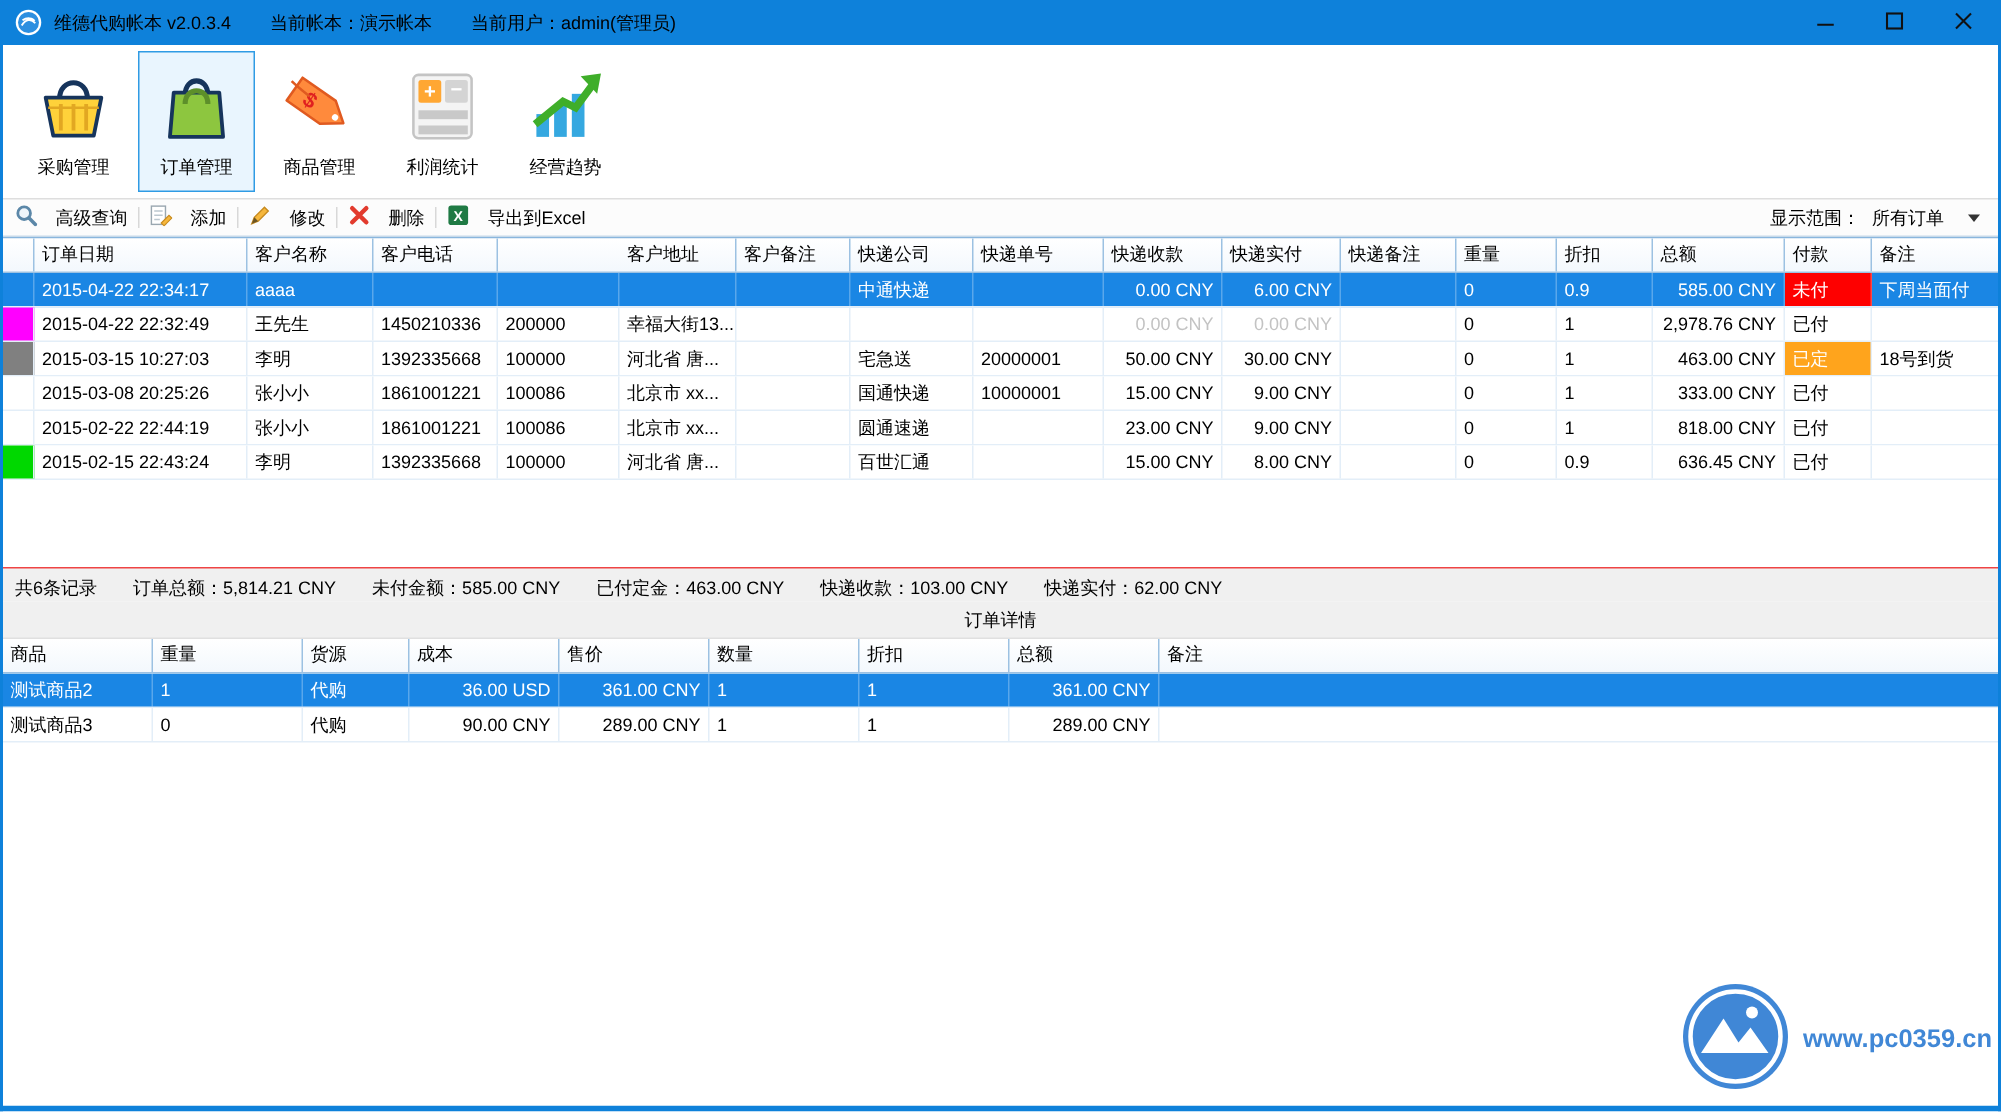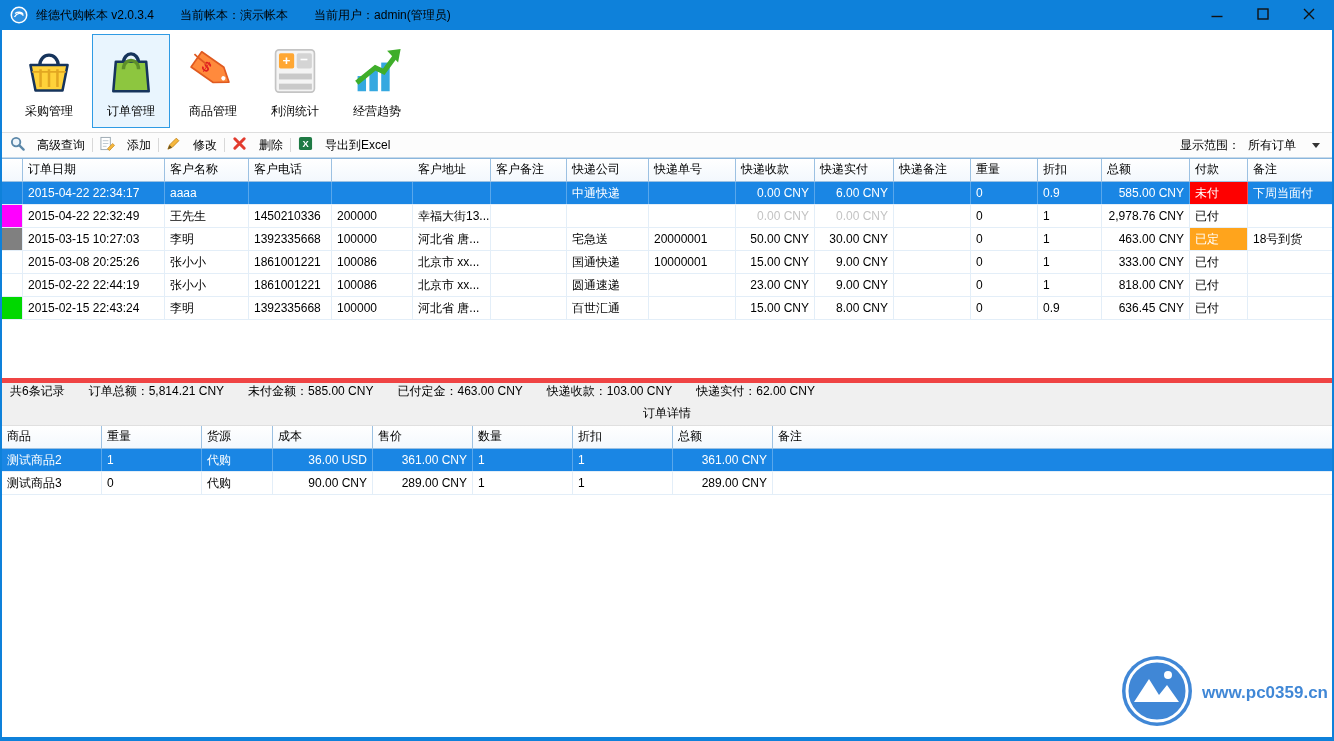--- a/index.html
+++ b/index.html
@@ -49,22 +49,22 @@
   .tbody { flex:1; overflow:hidden; }
   .tr { display:flex; height:23px; border-bottom:1px solid #e3eef8; background:#fff; }
   .td { padding:0 5px; line-height:22px; border-right:1px solid #e3eef8; white-space:nowrap; overflow:hidden; }
   .td.marker { width:21px; padding:0; }
   .td.flex { flex:1; border-right:none; }
   .td.right { text-align:right; }
   .td.muted { color:#c3c3c3; }
   .tr.selected { color:#fff; }
   .tr.selected .td { border-right-color:rgba(255,255,255,0.28); border-bottom-color:transparent; }
   
-  .summary { flex:none; height:23px; background:#f0f0f0; border-top:5px solid #ef4444;
-             display:flex; align-items:flex-start; padding:0 8px; gap:24px; white-space:nowrap; }
+  .summary { flex:none; height:23px; background:#f0f0f0; border-top:1px solid #ef4444;
+             display:flex; align-items:flex-end; padding:0 8px; gap:24px; white-space:nowrap; }
   .detail-title { flex:none; height:25px; background:#f0f0f0; border-bottom:1px solid #e0e0e0;
                   display:flex; align-items:center; justify-content:center; }
   .statusbar { flex:none; height:23px; background:#f0f0f0; border-top:1px solid #cfcfcf;
                display:flex; align-items:center; padding:0 8px; gap:24px; white-space:nowrap; }
   
   .watermark { position:absolute; right:4px; bottom:6px; display:flex; align-items:center; gap:8px; opacity:0.9; }
   .wm-text { display:flex; flex-direction:column; line-height:1.15; }
   .wm-name { font-size:27px; font-weight:bold; color:#2c7bd2; letter-spacing:3px; }
   .wm-url { font-size:17px; font-weight:bold; color:#2c7bd2; }
 </style>

